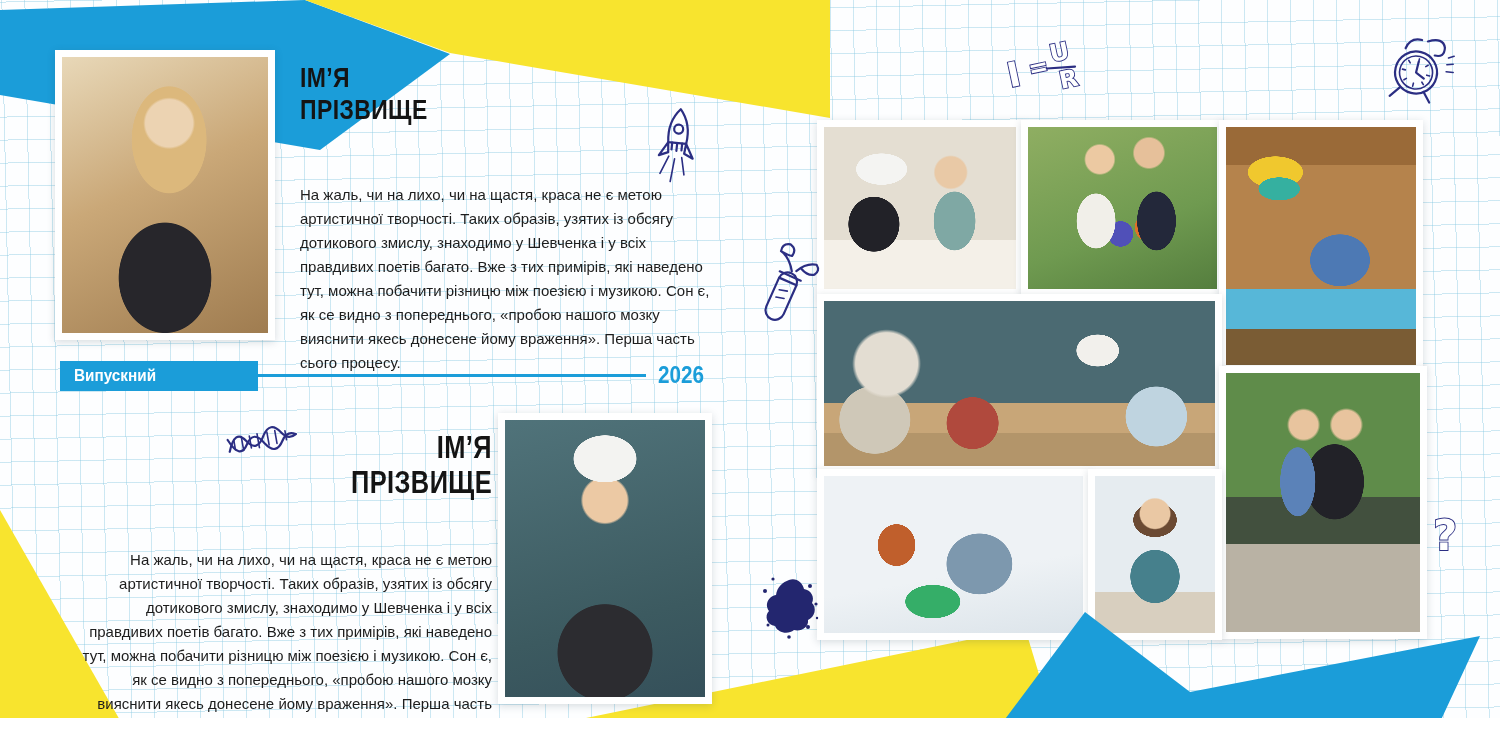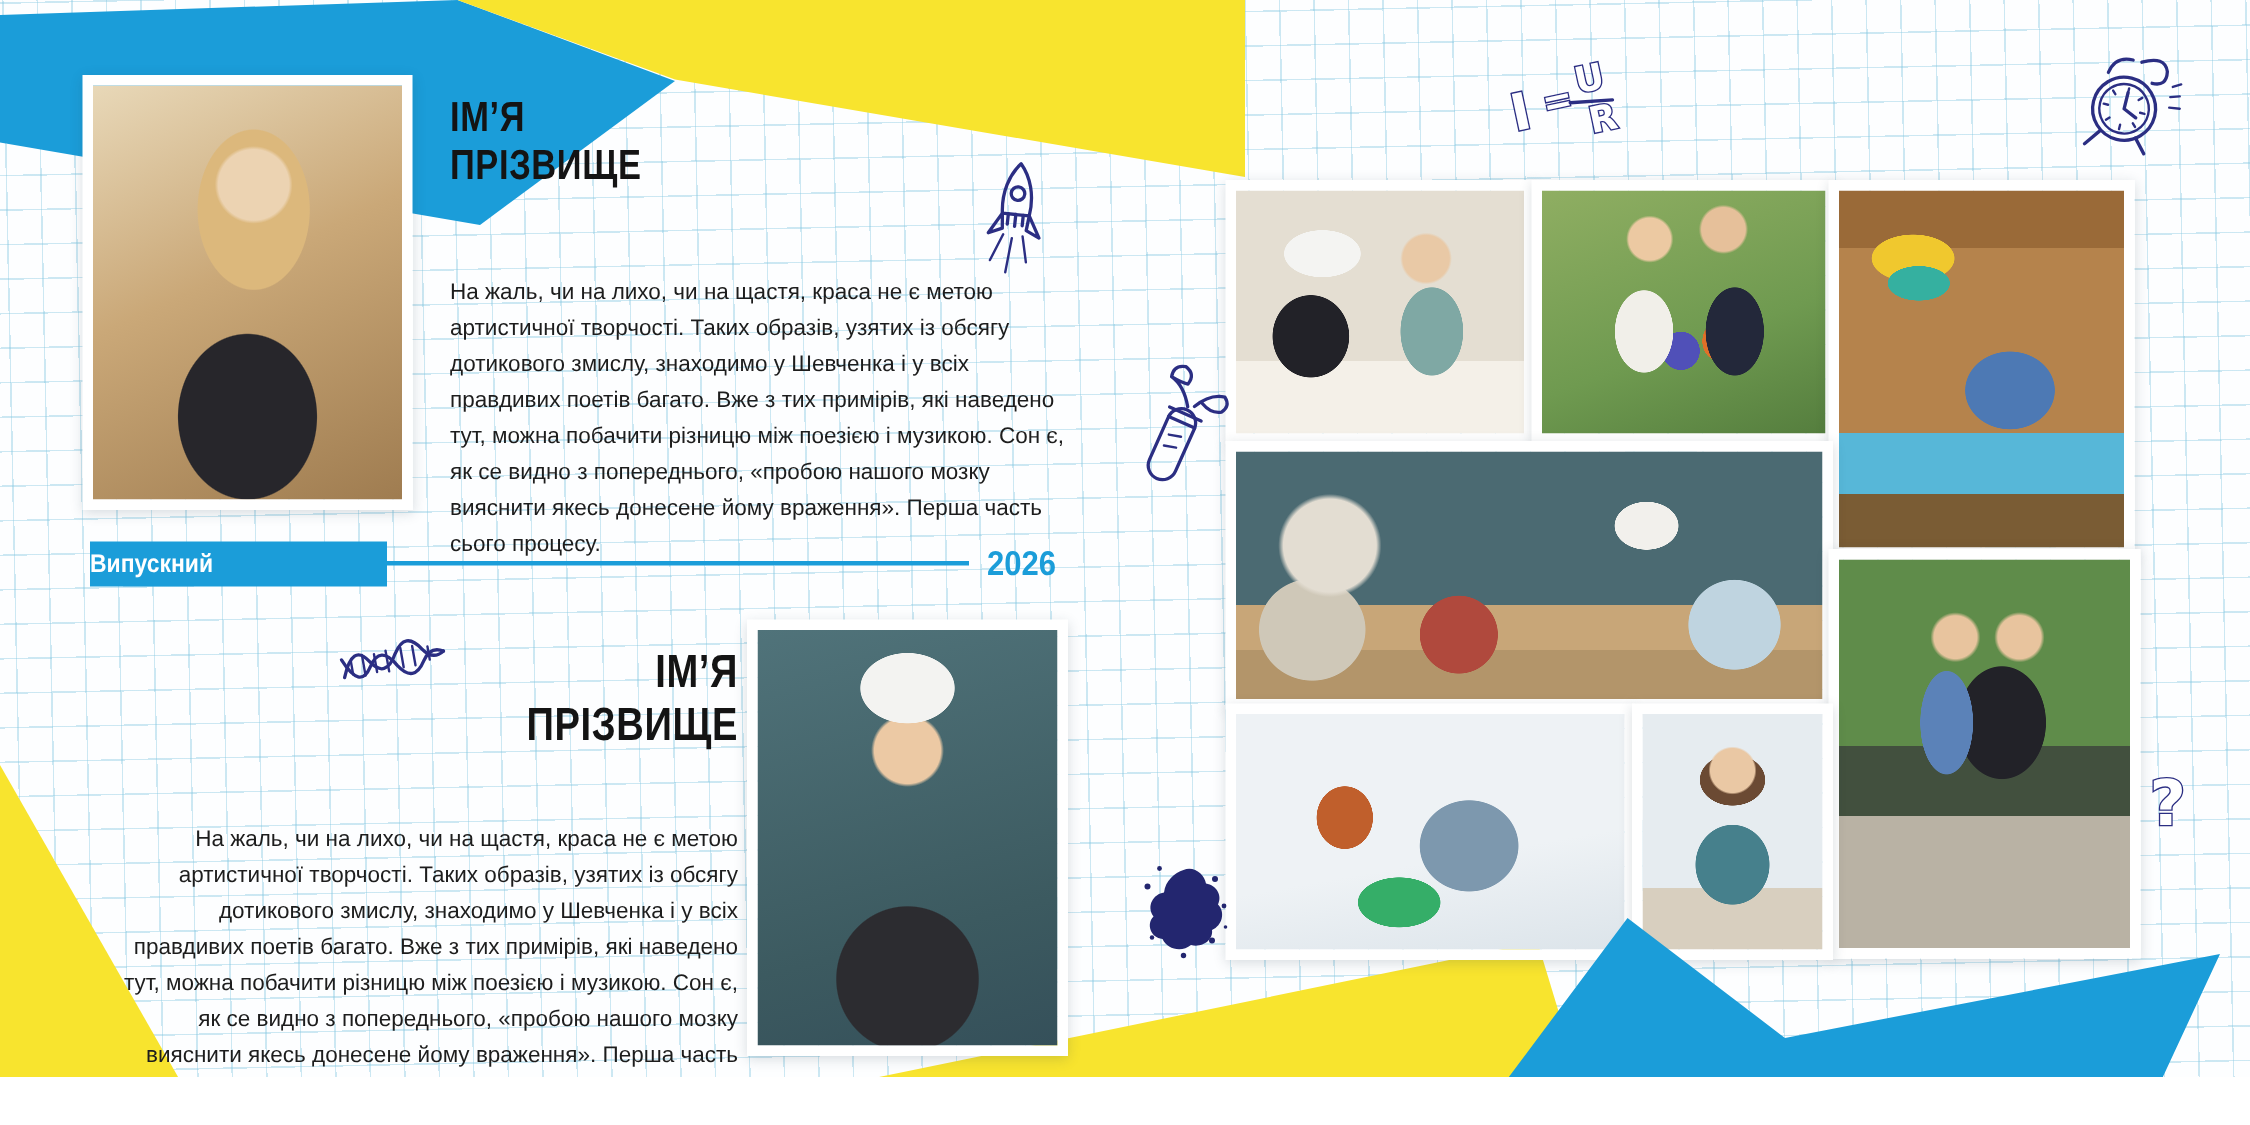--- a/index.html
+++ b/index.html
@@ -81,21 +81,21 @@
     font-size:28px;line-height:32px;letter-spacing:.5px;transform:scaleX(.82);}
   .h1{left:300px;top:62px;transform-origin:left top;}
   .h2{left:200px;top:430px;width:292px;text-align:right;transform-origin:right top;
       font-size:31px;line-height:35px;}
   .bio{position:absolute;z-index:4;color:#1d1d1d;font-size:15px;line-height:24px;width:412px;}
   .bio1{left:300px;top:183px;text-align:left;}
   .bio2{left:80px;top:548px;text-align:right;}
 
   
   .banner-rect{position:absolute;left:60px;top:361px;width:198px;height:30px;background:#1b9dd9;
-    z-index:4;display:flex;align-items:center;box-sizing:border-box;}
+    z-index:4;display:flex;align-items:center;padding-left:14px;box-sizing:border-box;}
   .banner-rect span{color:#ffffff;font-size:17px;font-weight:bold;transform:scaleX(.9);transform-origin:left center;}
   .banner-line{position:absolute;left:258px;top:374px;width:388px;height:3px;background:#1b9dd9;z-index:4;}
   .banner-year{position:absolute;left:658px;top:362px;z-index:4;color:#1b9dd9;font-size:23px;
     font-weight:bold;transform:scaleX(.9);transform-origin:left top;}
 
   .doodle{position:absolute;z-index:5;}
   .doodle svg{display:block;overflow:visible;}
   .ink{stroke:#2b2e83;stroke-width:2.2;fill:none;stroke-linecap:round;stroke-linejoin:round;}
   .ink-thin{stroke:#2b2e83;stroke-width:1.6;fill:none;stroke-linecap:round;}
   .ink-fill{fill:#23266f;stroke:none;}

